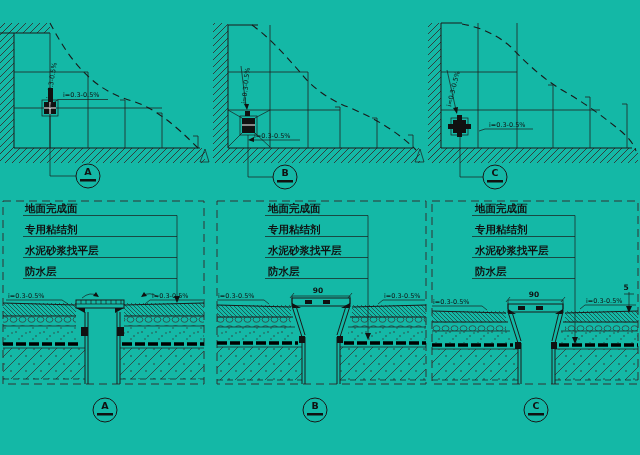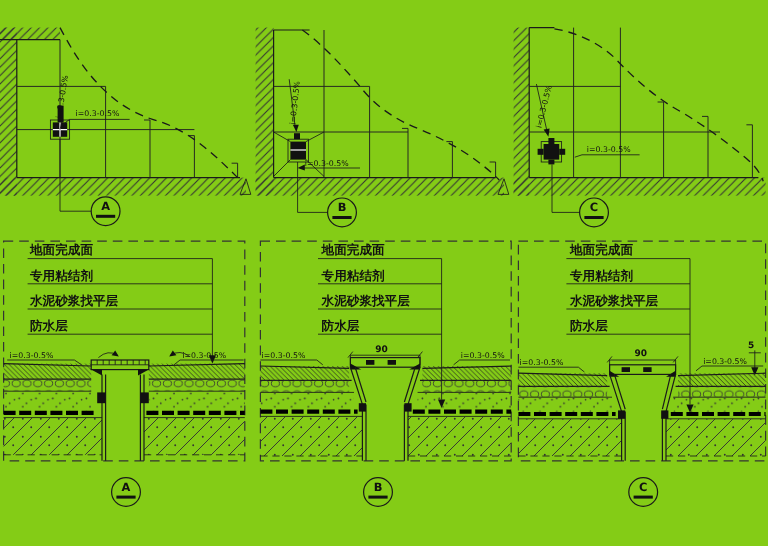--- a/index.html
+++ b/index.html
@@ -1,16 +1,16 @@
 <!DOCTYPE html>
 <html><head>
 <meta charset="utf-8">
 <style>
   html,body{margin:0;padding:0;background:#ffffff;}
-  .canvas{width:640px;height:455px;position:relative;background:#84cc16;}
+  .canvas{width:640px;height:455px;position:relative;background:#14b8a6;}
   svg{display:block;}
   
   .ln{stroke:#1a1a1a;stroke-width:1;fill:none;}
   .thin{stroke:#1a1a1a;stroke-width:0.7;fill:none;}
   .grid{stroke:#222;stroke-width:0.8;fill:none;}
   .dashcurve{stroke:#1a1a1a;stroke-width:1.1;fill:none;stroke-dasharray:7 5;}
   .pborder{stroke:#333;stroke-width:1;fill:none;stroke-dasharray:8 5;}
   .wp{stroke:#000;stroke-width:3.5;fill:none;stroke-dasharray:10 3;}
   .blk{fill:#111;stroke:none;}
   .wht{stroke:#fff;stroke-width:1;fill:none;}

